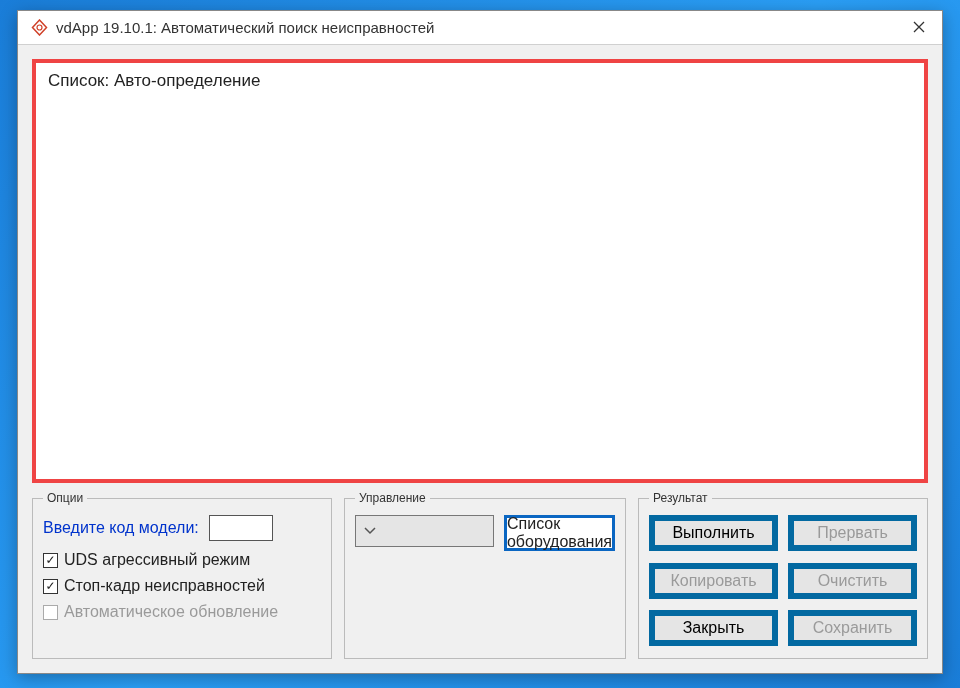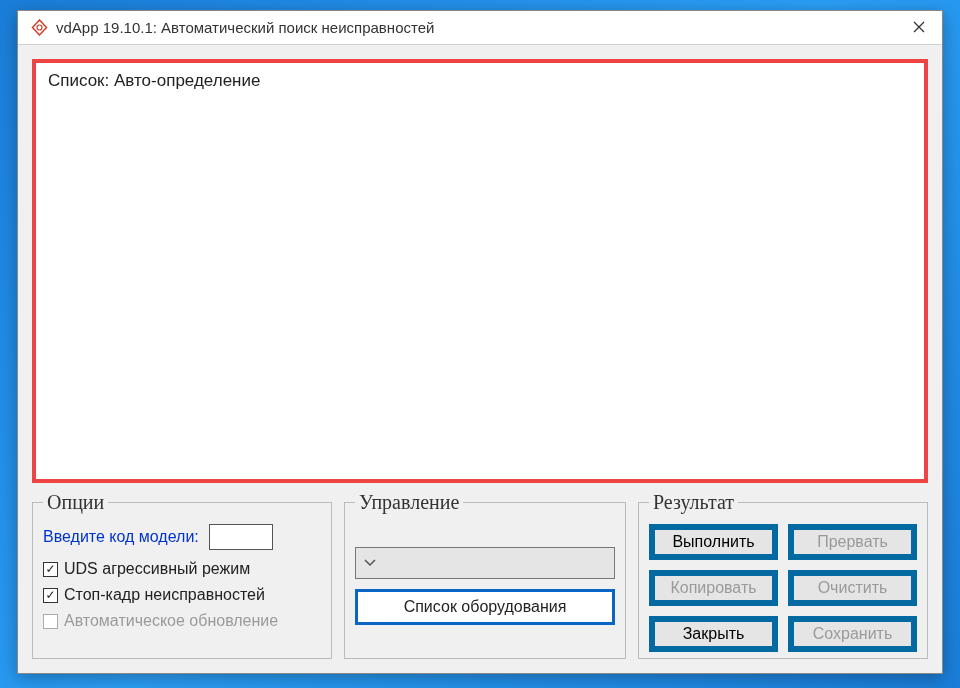--- a/index.html
+++ b/index.html
@@ -74,24 +74,23 @@
       gap: 12px;
       height: 168px;
     }
     fieldset {
       border: 1px solid #bbb;
       padding: 10px 10px 10px 10px;
       border-radius: 0;
       position: relative;
     }
     legend {
-      font-size: 20px;
+      font-size: 12px;
       color: #333;
       padding: 0 4px;
-      font-family: Liberation Serif, serif;
     }
     .options-box {
       flex: 0 0 300px;
       display: flex;
       flex-direction: column;
       gap: 8px;
     }
     .model-row {
       display: flex;
       align-items: center;
@@ -125,21 +124,20 @@
       display: inline-flex;
       align-items: center;
       justify-content: center;
       font-size: 12px;
       line-height: 1;
     }
     .chk.disabled-chk { border-color: #aaa; color: #aaa; }
     .control-box {
       flex: 0 0 282px;
       display: flex;
-      flex-direction: column;
       gap: 10px;
       justify-content: center;
     }
     .dropdown {
       width: 100%;
       height: 32px;
       background: #e5e5e5;
       border: 1px solid #777;
       display: flex;
       align-items: center;

